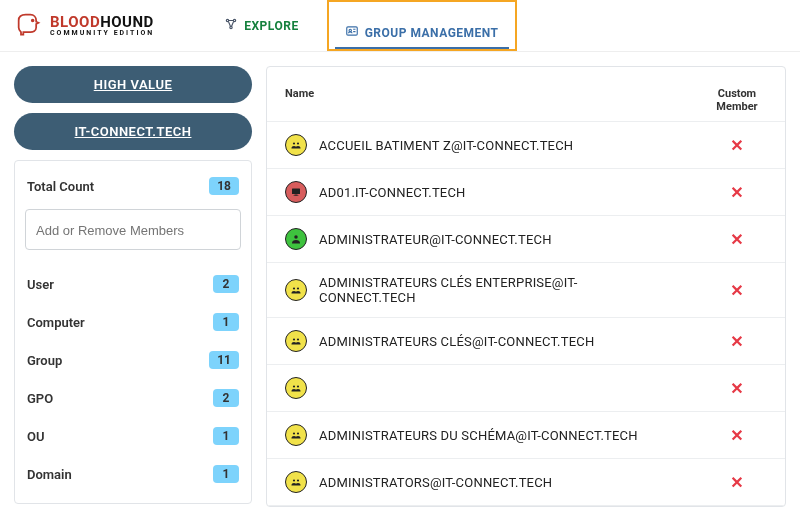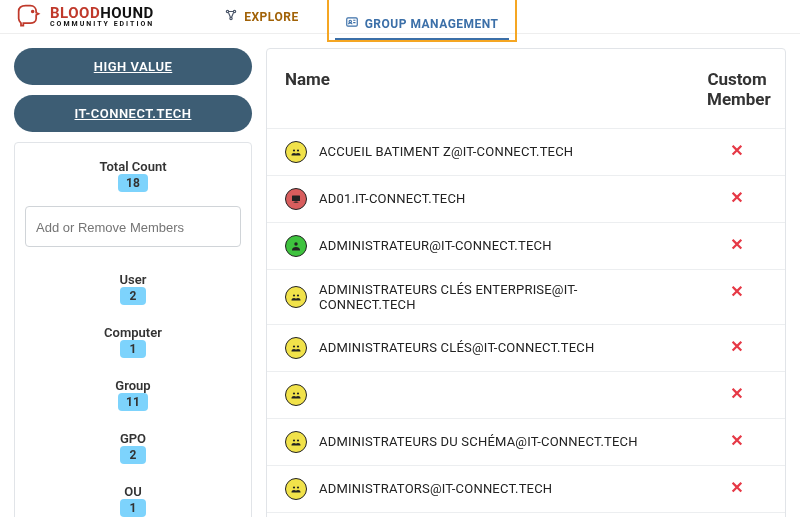--- a/index.html
+++ b/index.html
@@ -7,21 +7,21 @@
     font-family: -apple-system, BlinkMacSystemFont, "Segoe UI", Roboto, Arial, sans-serif;
     background: #fff;
     width: 800px;
     height: 517px;
     overflow: hidden;
     color: #333;
   }
   .topbar {
     display: flex;
     align-items: center;
-    height: 34px;
+    height: 52px;
     padding: 0 14px;
     border-bottom: 1px solid #eee;
   }
   .logo {
     display: flex;
     align-items: center;
     gap: 8px;
   }
   .logo-text { line-height: 1; }
   .logo-text .l1 { font-weight: 700; font-size: 15px; letter-spacing: 0.5px; }
@@ -32,21 +32,21 @@
     display: flex;
     gap: 18px;
     margin-left: 60px;
   }
   .navtab {
     display: flex;
     align-items: center;
     gap: 6px;
     font-size: 12px;
     font-weight: 700;
-    color: #a16207;
+    color: #15803d;
     padding: 6px 10px;
     letter-spacing: 0.5px;
     cursor: pointer;
   }
   .navtab.active {
     color: #3b6fa8;
     border-bottom: 2px solid #3b6fa8;
   }
   .highlight-box {
     border: 2px solid #f5a623;
@@ -82,21 +82,20 @@
     background: #fff;
   }
   .stat-row {
     display: flex;
     justify-content: space-between;
     align-items: center;
     padding: 10px 4px;
     font-size: 13px;
     font-weight: 600;
     color: #333;
-    flex-direction: column;
   }
   .stat-count {
     background: #7dd3fc;
     color: #333;
     font-size: 12px;
     font-weight: 700;
     border-radius: 4px;
     padding: 2px 8px;
     min-width: 26px;
     text-align: center;
@@ -119,35 +118,35 @@
     flex: 1;
     border: 1px solid #e1e4e8;
     border-radius: 4px;
     background: #fff;
     display: flex;
     flex-direction: column;
     overflow: hidden;
   }
   .thead {
     display: flex;
-    padding: 20px 18px 18px;
-    font-size: 17px;
+    padding: 20px 18px 8px;
+    font-size: 11px;
     font-weight: 700;
     color: #333;
     border-bottom: 1px solid #eceef0;
   }
   .thead .col-name { flex: 1; }
   .thead .col-cm { width: 60px; text-align: center; line-height: 1.2; }
   .tbody {
     flex: 1;
     overflow-y: auto;
   }
   .row {
     display: flex;
-    align-items: flex-start;
+    align-items: center;
     padding: 12px 18px;
     border-bottom: 1px solid #eceef0;
     font-size: 13px;
     color: #222;
     gap: 40px;
   }
   .row .cell-name {
     flex: 1;
     display: flex;
     align-items: center;

